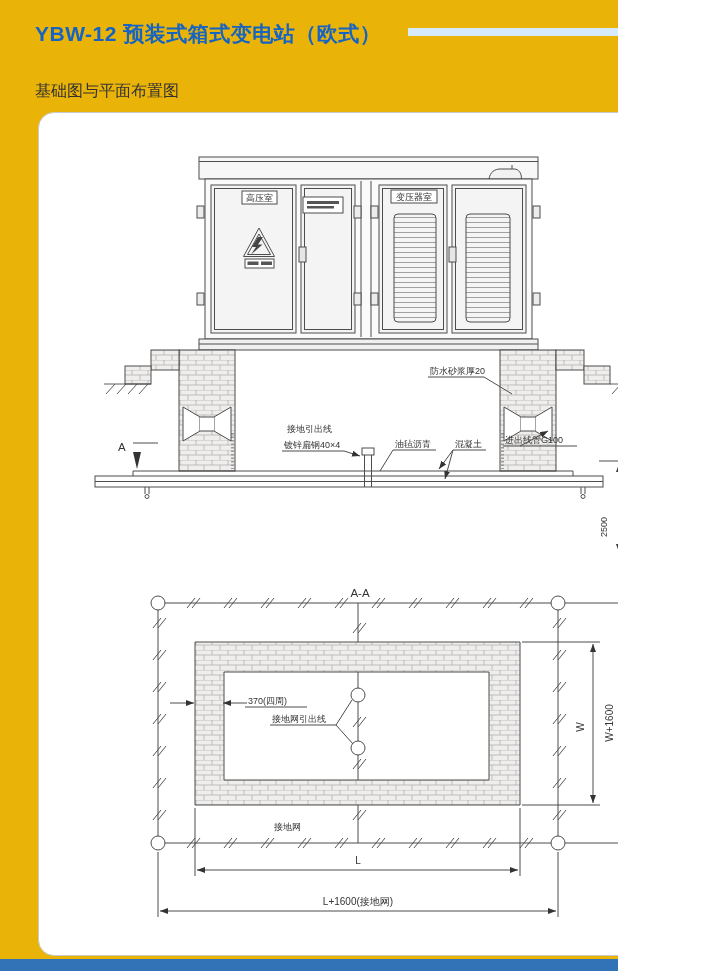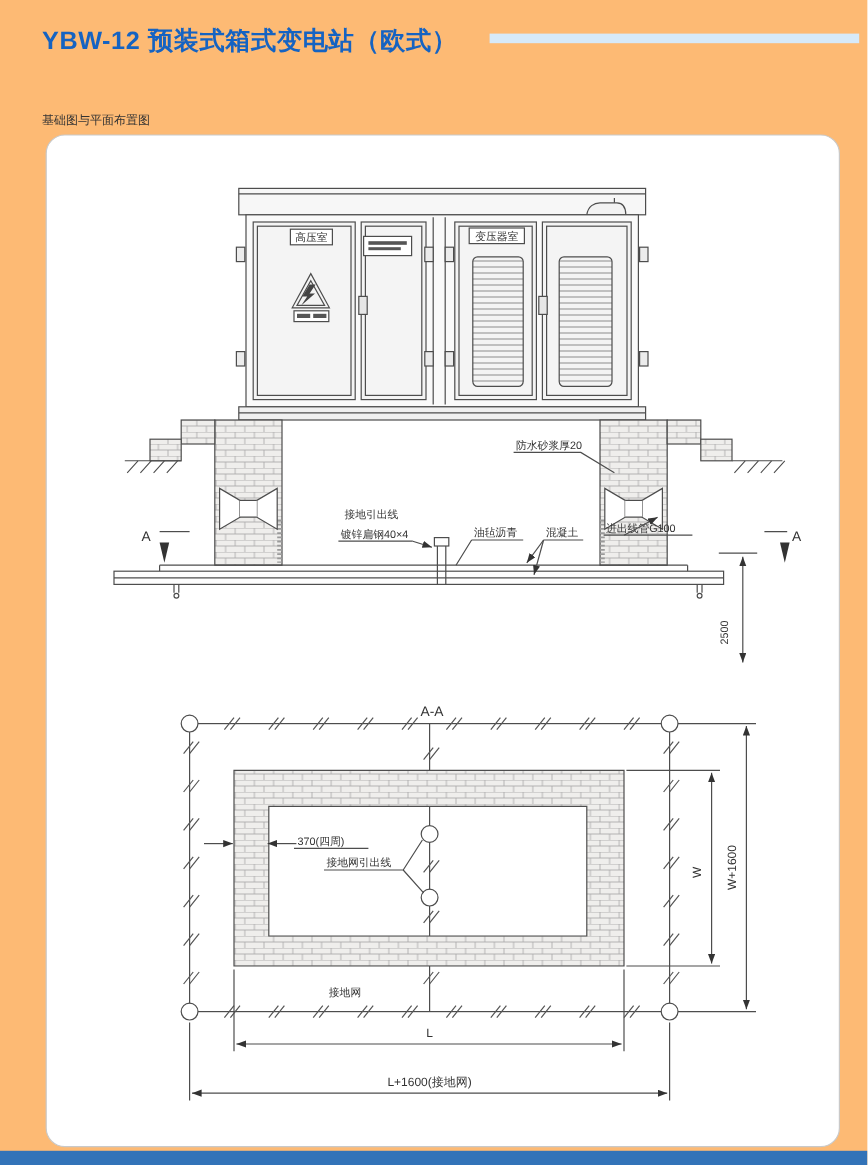--- a/index.html
+++ b/index.html
@@ -1,21 +1,21 @@
 <!DOCTYPE html>
 <html><head>
 <meta charset="utf-8">
 <style>
   html,body{margin:0;padding:0;background:#fff;}
-  .page{position:relative;width:723px;height:971px;background:#fdba74;overflow:hidden;
+  .page{position:relative;width:618px;height:971px;background:#eab308;overflow:hidden;
         font-family:"Liberation Sans","DejaVu Sans",sans-serif;text-align:right;}
   .title{position:absolute;left:35px;top:20px;font-size:21px;font-weight:bold;
          color:#1563c2;letter-spacing:.5px;white-space:nowrap;}
   .title-bar{position:absolute;left:408px;top:28px;width:308px;height:8px;background:#d7eaf9;}
-  .subtitle{position:absolute;left:35px;top:93px;font-size:10px;color:#333;}
+  .subtitle{position:absolute;left:35px;top:81px;font-size:16px;color:#333;}
   .panel{position:absolute;left:38px;top:112px;width:660px;height:842px;
          border:1px solid #c9c9c9;border-radius:16px;background:#fff;}
   .footer-bar{position:absolute;left:0;top:959px;width:723px;height:12px;background:#3273b8;}
   svg.drawing{position:absolute;left:0;top:0;}
   svg text{fill:#333;stroke:none;font-family:"Liberation Sans","DejaVu Sans",sans-serif;}
   .t9{font-size:9px;}.t10{font-size:10px;}.t11{font-size:11.5px;}
   .mid{text-anchor:middle;}
 </style>
 </head>
 <body>

